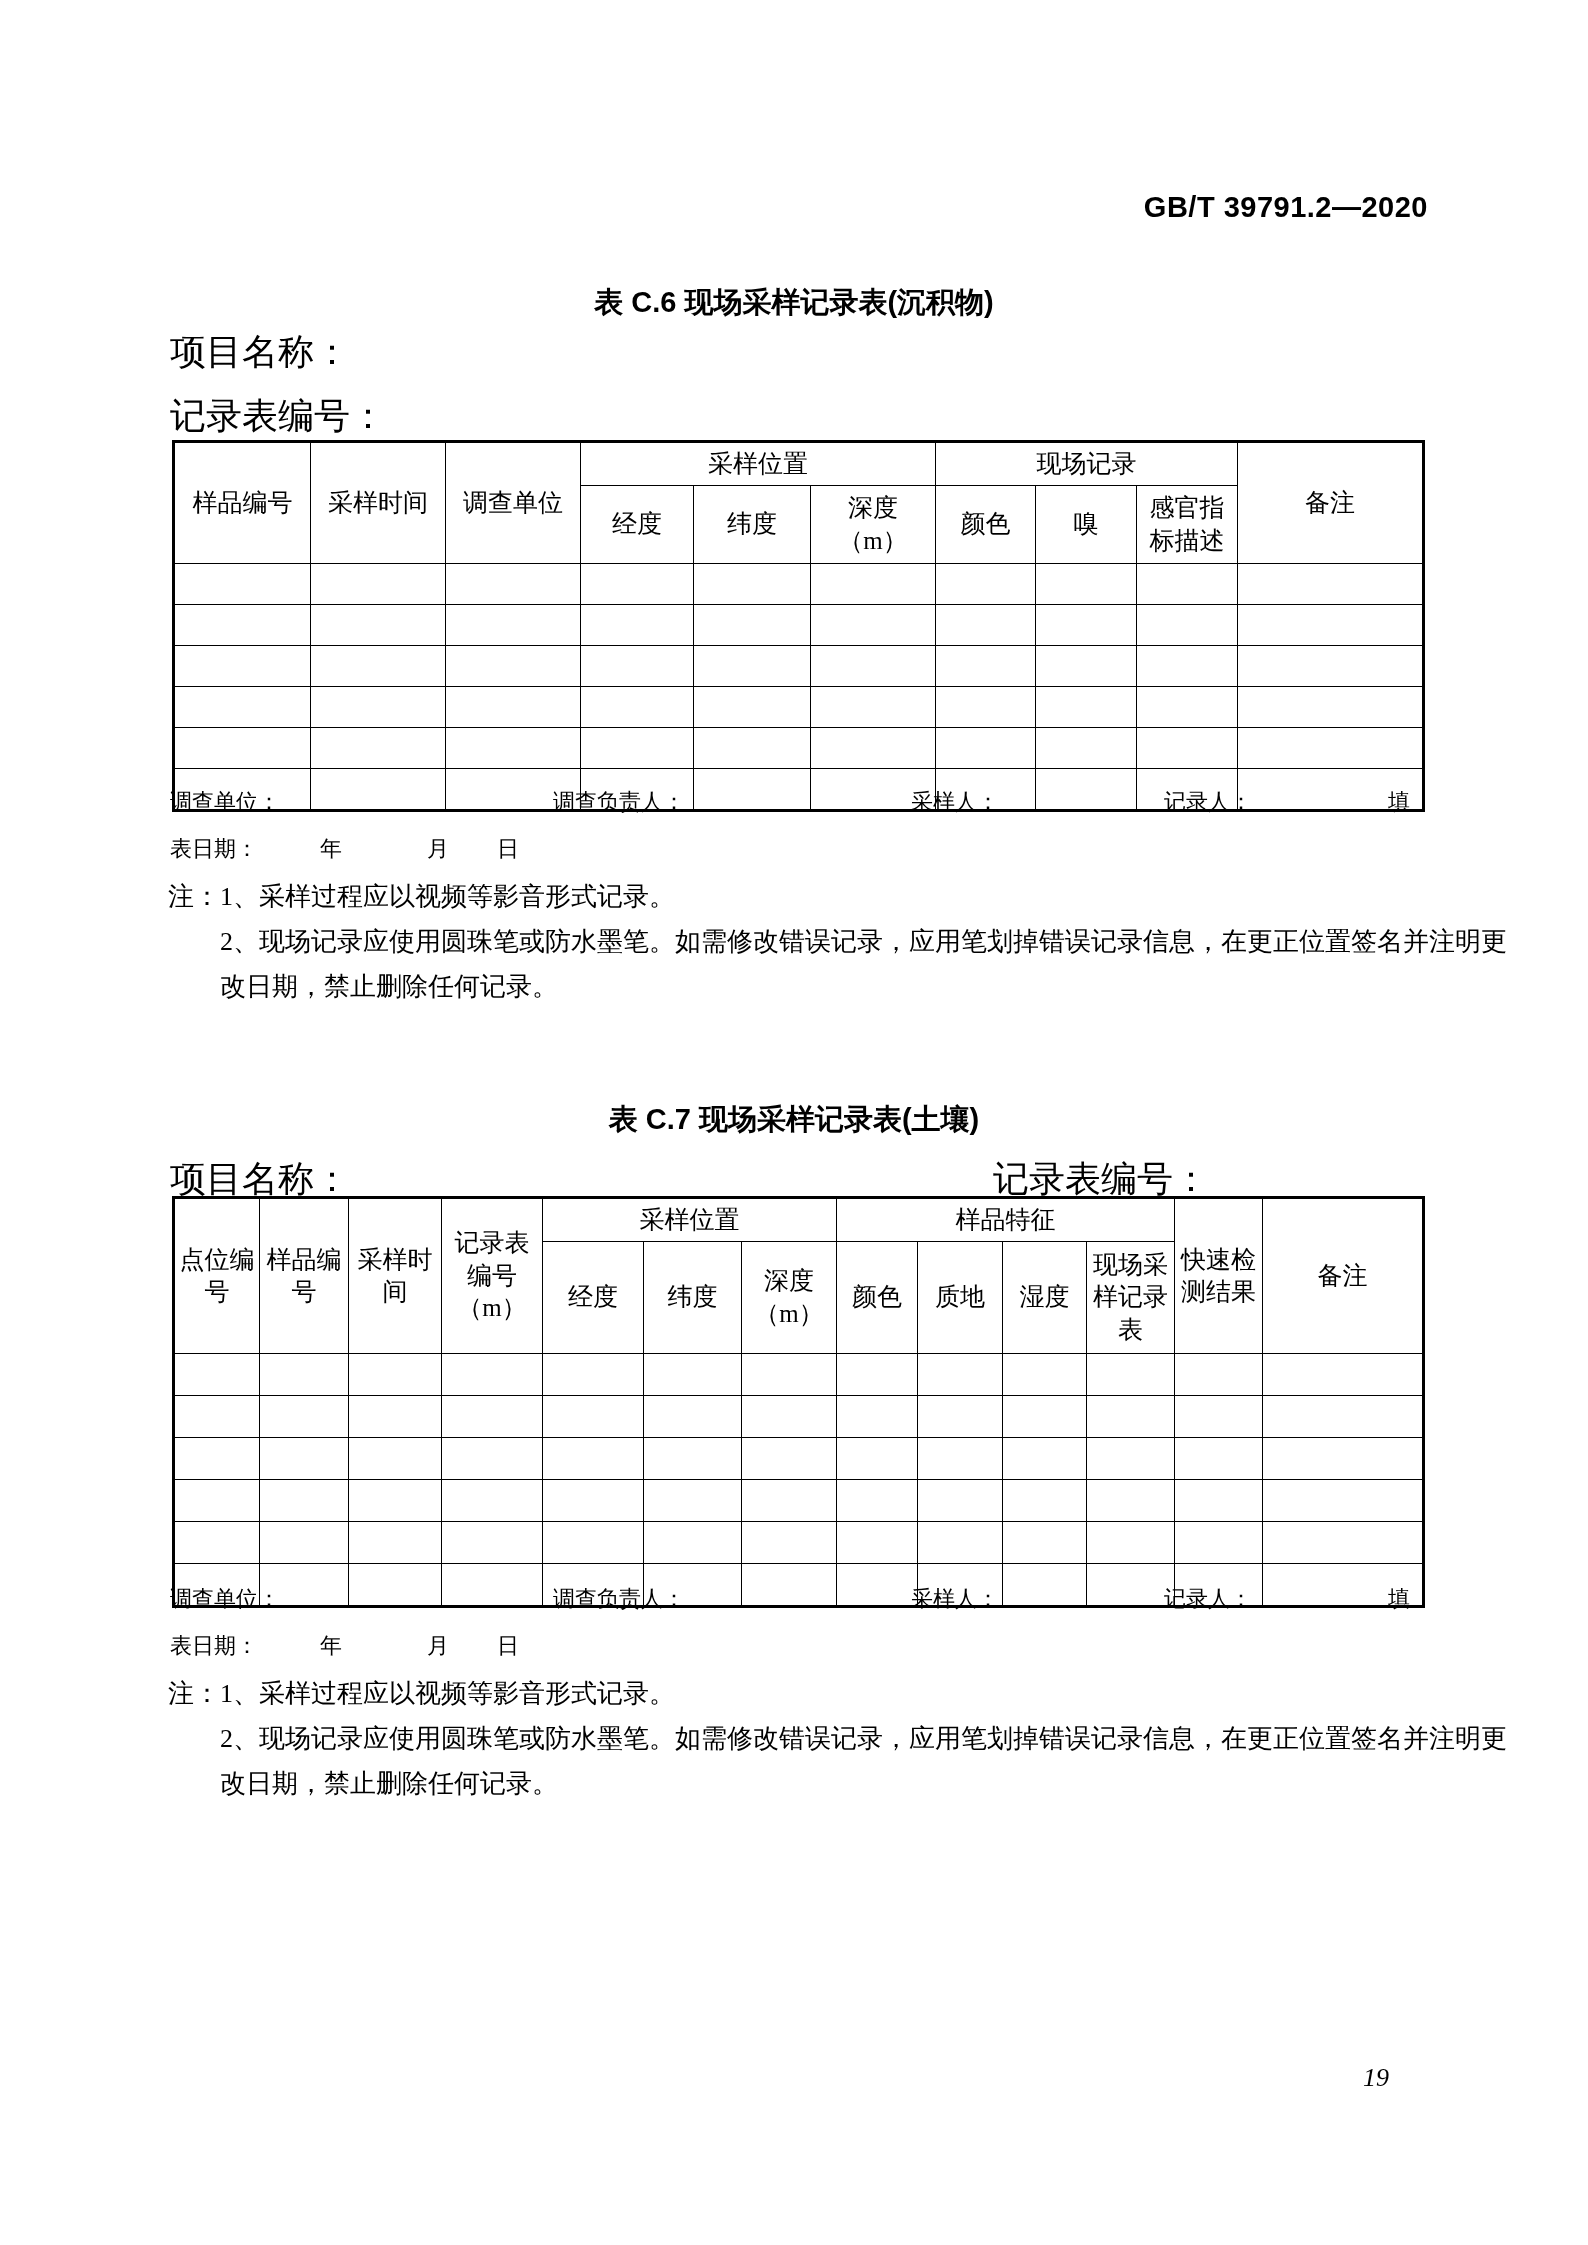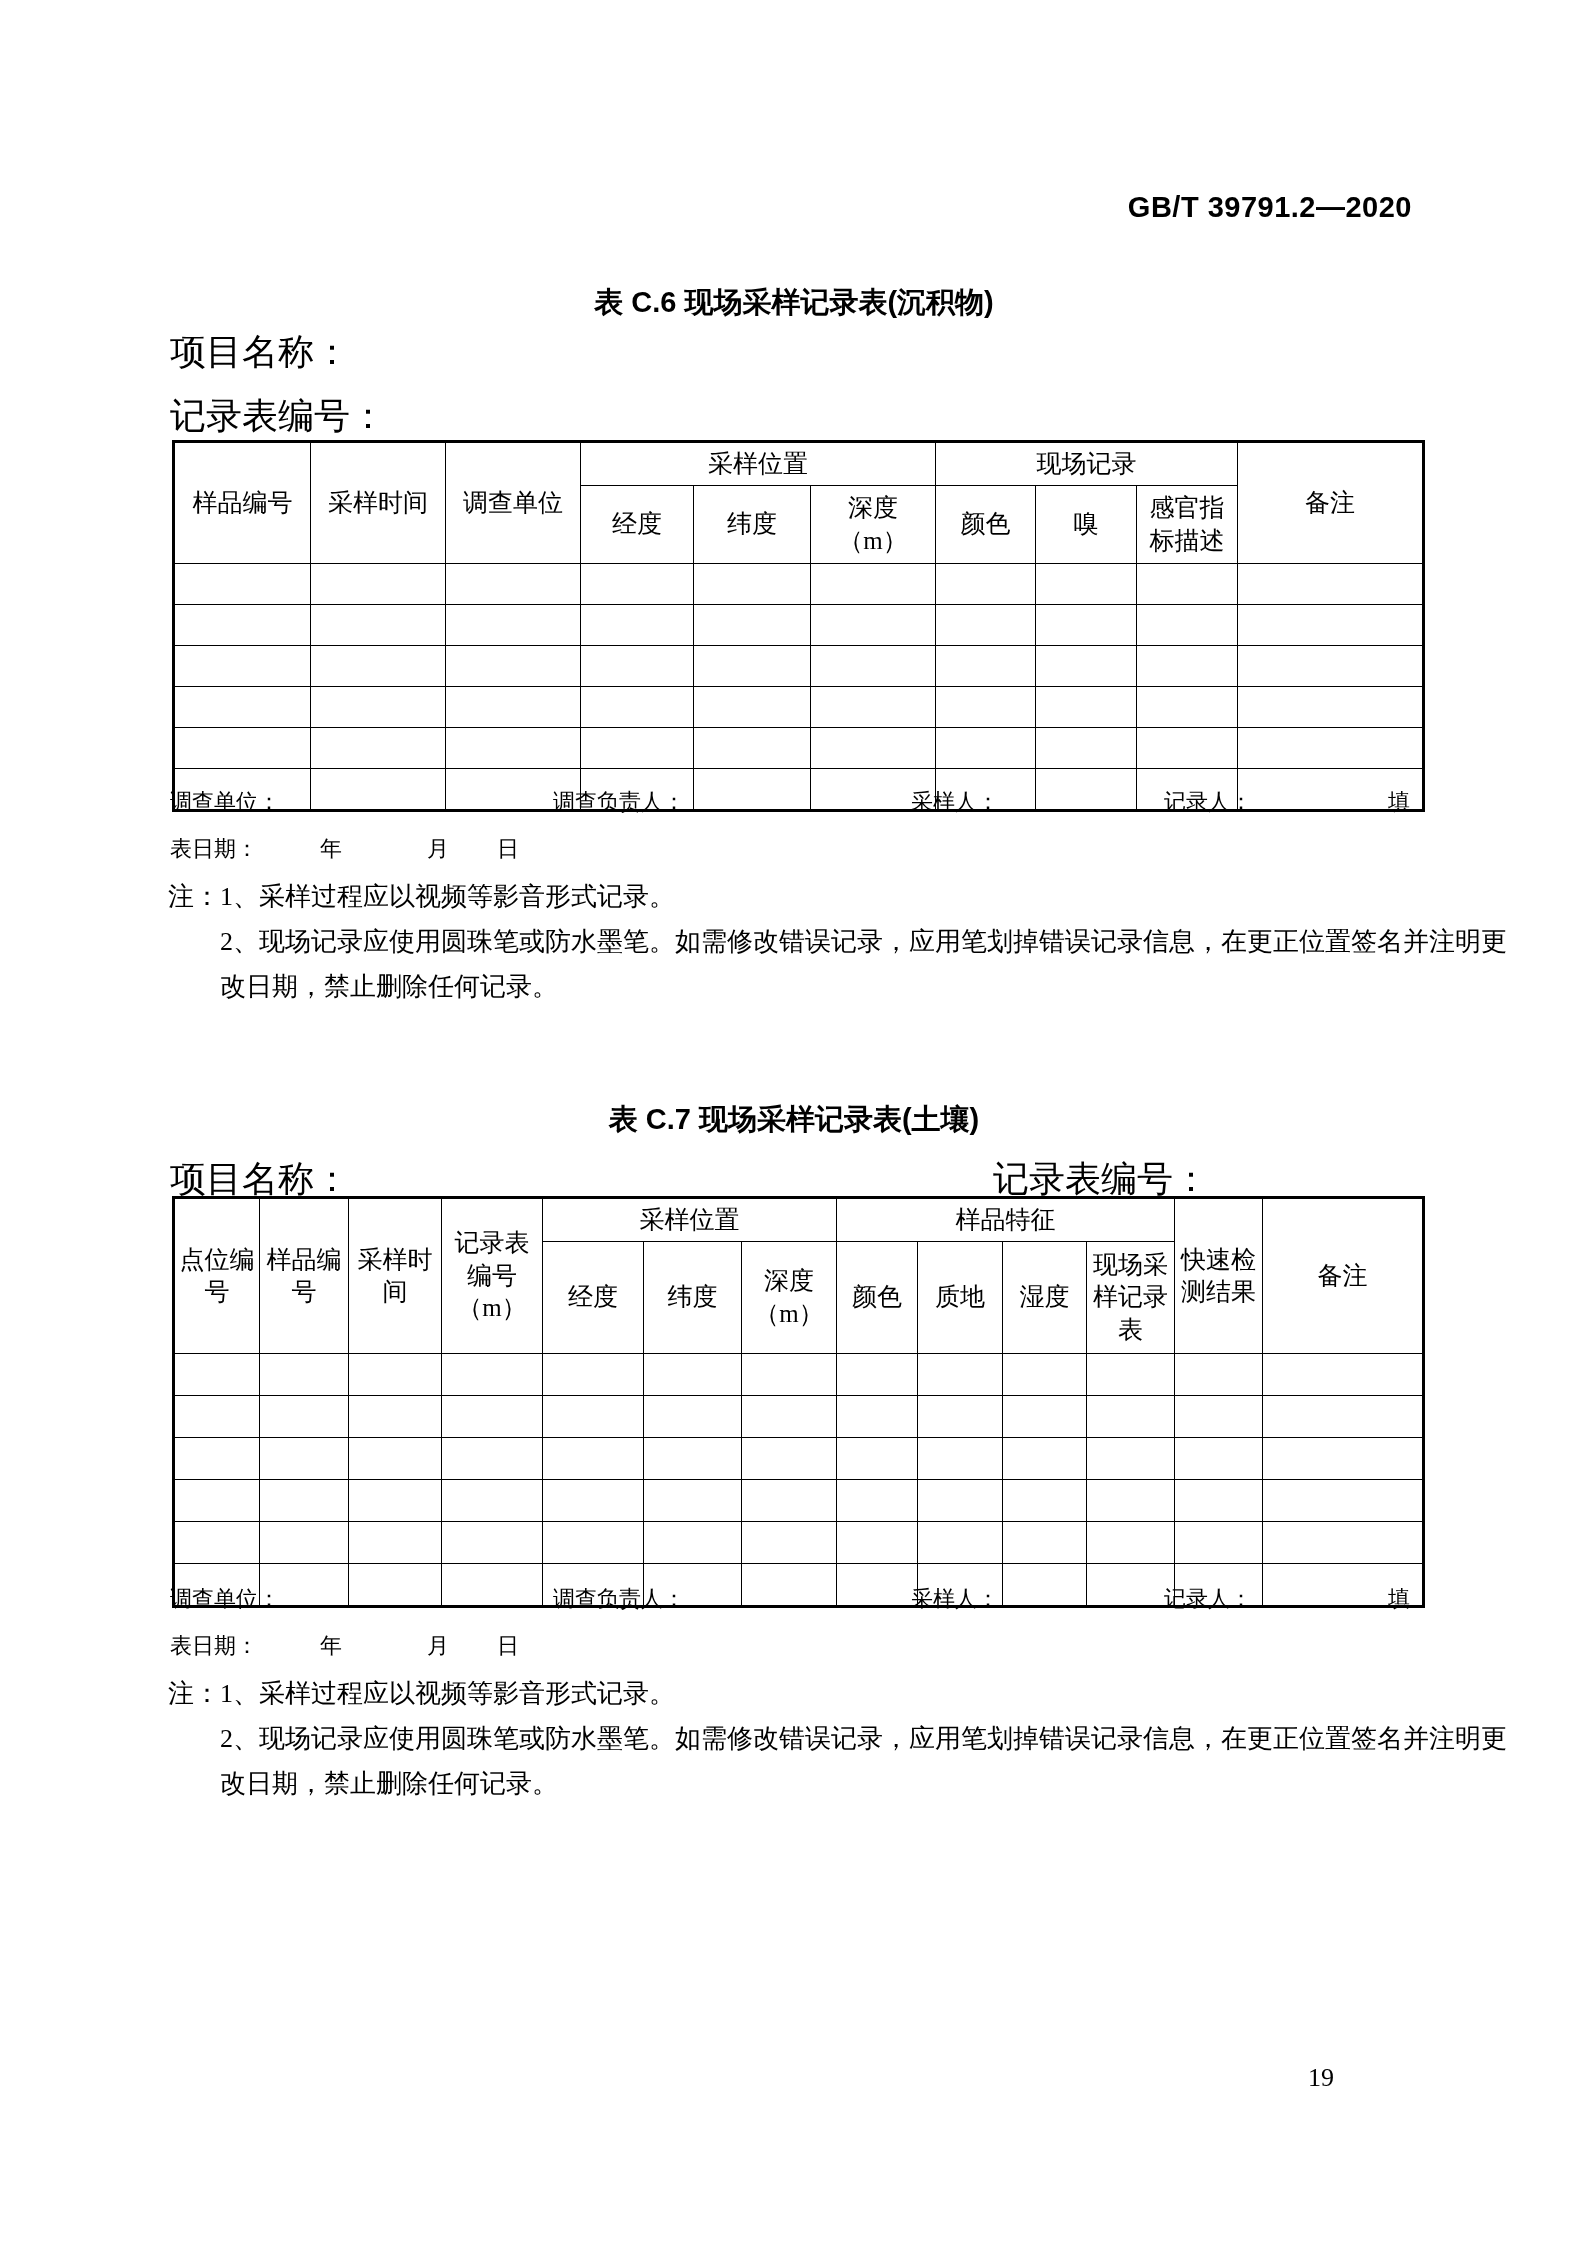--- a/index.html
+++ b/index.html
@@ -43,21 +43,21 @@
   tr.h78{height:78px;}
   tr.h112{height:112px;}
   tr.r36 td{height:36px;}
   tr.r37 td{height:37px;}
 </style>
 </head>
 <body>
 
 <div class="page">
 
-  <div class="txt std-no" style="top:190px;right:176px;">GB/T 39791.2—2020</div>
+  <div class="txt std-no" style="top:190px;right:160px;">GB/T 39791.2—2020</div>
 
   
   <div class="sect">
     <h2 class="tbl-title" style="top:268px;margin-top:17px;">表 C.6 现场采样记录表(沉积物)</h2>
 
     <div class="txt lbl" style="top:331px;left:170px;">项目名称：</div>
     <div class="txt lbl" style="top:395px;left:170px;">记录表编号：</div>
 
     <table class="grid" style="top:440px;">
       <colgroup>
@@ -323,15 +323,15 @@
     <div class="txt foot" style="top:1633px;left:170px;">表日期：</div>
     <div class="txt foot" style="top:1633px;left:320px;">年</div>
     <div class="txt foot" style="top:1633px;left:427px;">月</div>
     <div class="txt foot" style="top:1633px;left:497px;">日</div>
 
     <div class="txt note" style="top:1678px;left:168px;">注：1、采样过程应以视频等影音形式记录。</div>
     <div class="txt note" style="top:1723px;left:220px;">2、现场记录应使用圆珠笔或防水墨笔。如需修改错误记录，应用笔划掉错误记录信息，在更正位置签名并注明更</div>
     <div class="txt note" style="top:1768px;left:220px;">改日期，禁止删除任何记录。</div>
   </div>
 
-  <div class="txt pageno" style="top:2062px;left:1308px;">19</div>
+  <div class="txt pageno" style="top:2062px;left:1363px;font-style:italic;">19</div>
 
 </div>
 
 </body></html>

